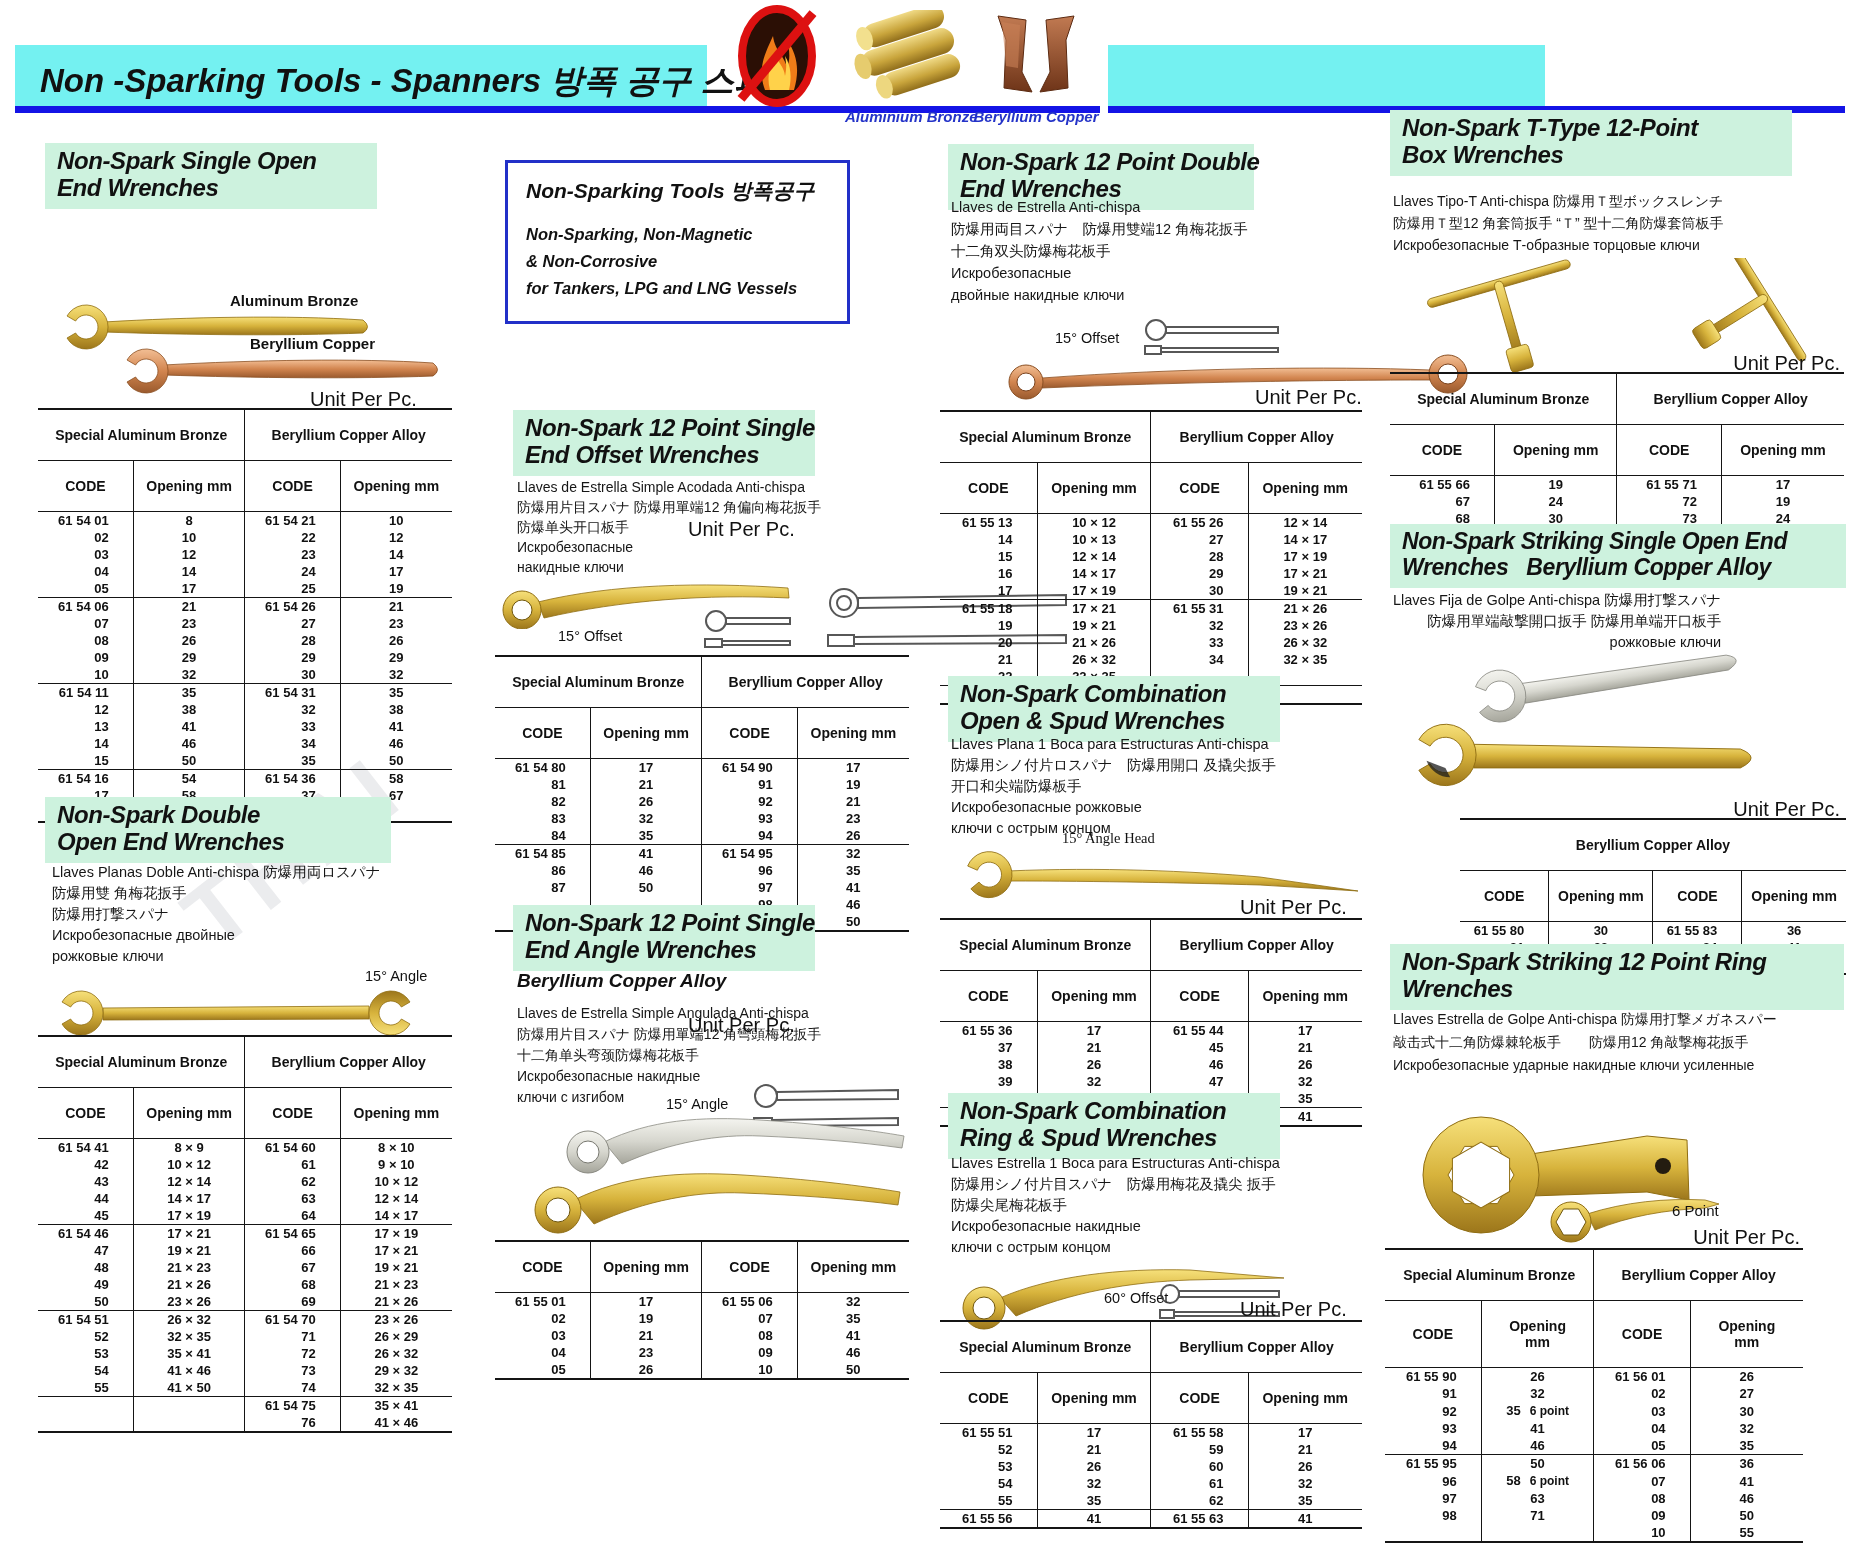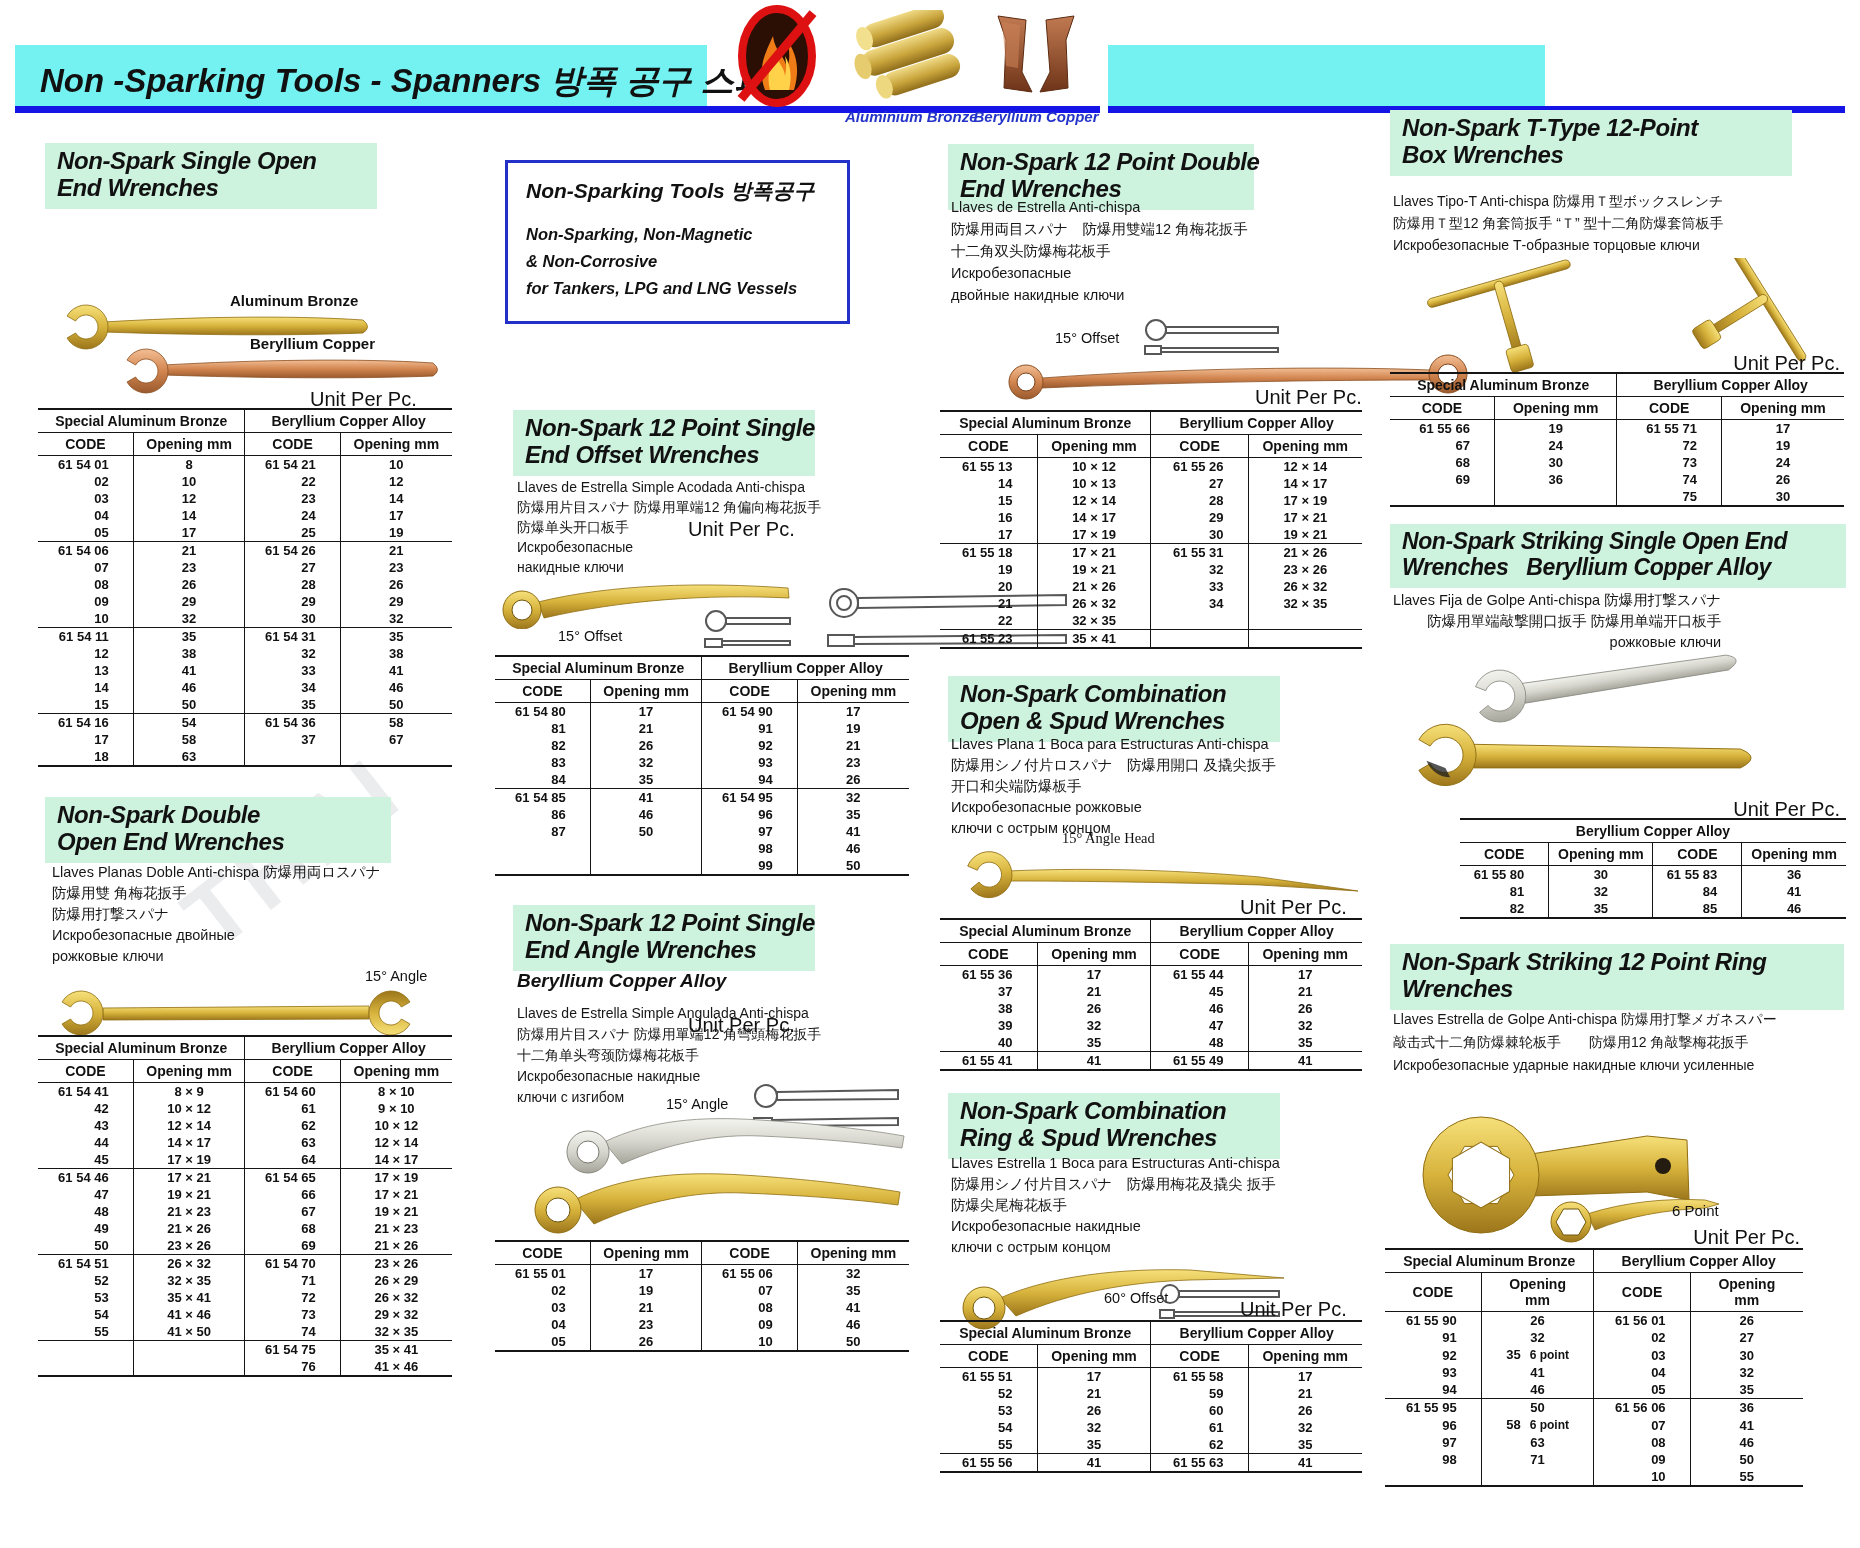--- a/index.html
+++ b/index.html
@@ -14,21 +14,21 @@
 .subtle{font-weight:bold;font-style:italic;font-size:19px;white-space:nowrap;}
 .desc{font-size:14.5px;color:#161616;}
 .desc .dline{white-space:nowrap;}
 .unit{font-size:20px;white-space:nowrap;}
 .mat-label{font-weight:bold;font-size:15px;white-space:nowrap;}
 .angle-label{font-size:14.5px;white-space:nowrap;}
 .infobox{border:3px solid #2230C8;background:#fff;padding:14px 12px 10px 18px;}
 .infobox .ib-title{font-size:21px;font-weight:bold;font-style:italic;margin-bottom:16px;white-space:nowrap;}
 .infobox .ib-line{font-size:16.5px;font-weight:bold;font-style:italic;line-height:27px;white-space:nowrap;}
 table.cat{border-collapse:collapse;width:100%;table-layout:fixed;font-weight:bold;font-size:13px;border-top:2.5px solid #151515;border-bottom:2.5px solid #151515;}
-.cat th{font-size:14px;padding:3px 0;text-align:center;}
+.cat th{font-size:14px;padding:17px 0;text-align:center;}
 .cat .alloy-row th{border-bottom:1.5px solid #151515;}
 .cat th+th{border-left:1.5px solid #151515;}
 .cat .col-row th{border-bottom:1.5px solid #151515;white-space:pre-line;line-height:1.15;}
 .cat td{height:17px;line-height:17px;padding:0;overflow:hidden;white-space:nowrap;}
 .cat td+td{border-left:1.5px solid #151515;}
 .cat tbody{border-top:1.5px solid #151515;}
 .cat tbody:first-of-type{border-top:none;}
 .cat td.code{text-align:right;padding-right:24px;}
 .cat td.open{text-align:center;}
 .cat .note{margin-left:9px;font-size:12px;}

